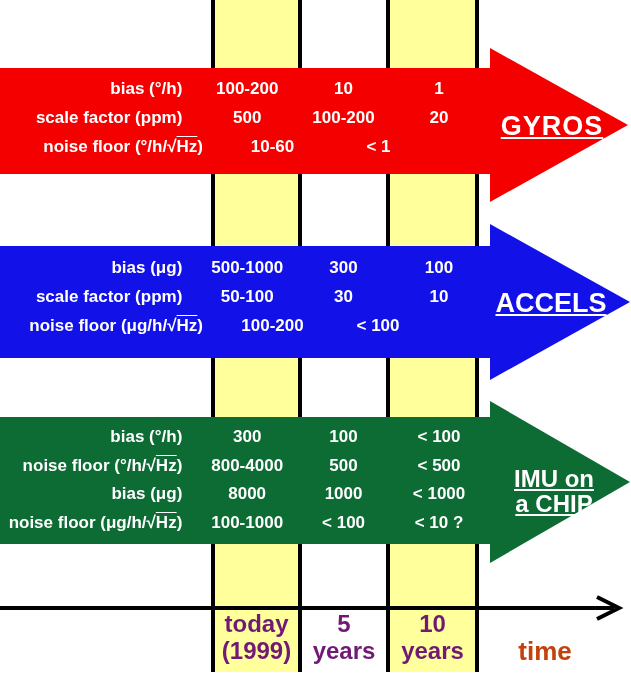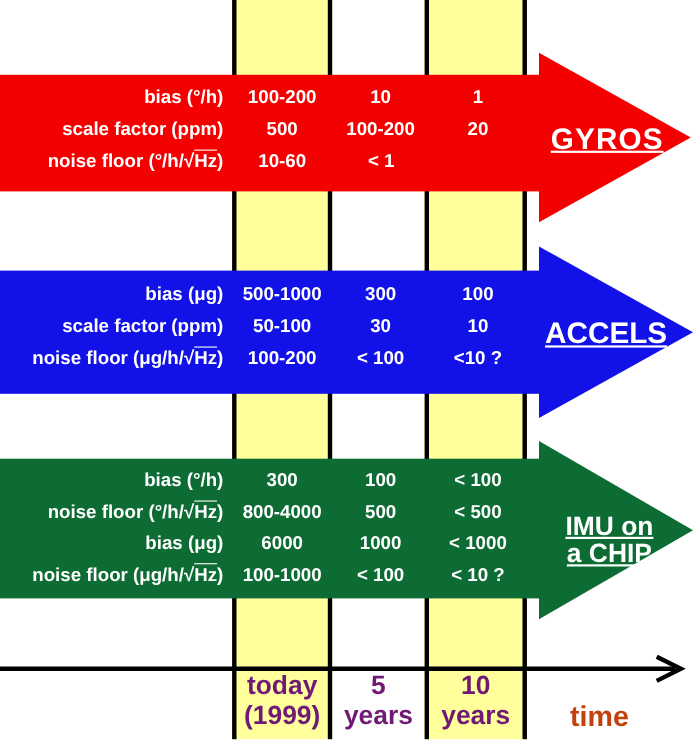--- a/index.html
+++ b/index.html
@@ -26,21 +26,21 @@
   #accels-head{top:224px;border-top-width:78px;border-bottom-width:78px;
                border-left-width:140px;border-left-color:#1111E8;}
   #imu-body{top:417px;height:127px;background:#0D6B34;}
   #imu-head{top:401px;border-top-width:81px;border-bottom-width:81px;
             border-left-width:140px;border-left-color:#0D6B34;}
   
   .rows{position:absolute;left:0;width:479px;z-index:3;color:#fff;font-size:17px;}
   #gyros-rows{top:74px;}
   #accels-rows{top:253px;}
   #imu-rows{top:423px;}
-  .row{display:flex;height:29px;line-height:29px;}
+  .row{display:flex;height:29px;line-height:29px;gap:16px;}
   #imu-rows .row{height:28.5px;line-height:28.5px;}
   .c-label{width:211px;text-align:right;padding-right:8px;box-sizing:border-box;white-space:nowrap;}
   .c1{width:91px;text-align:center;}
   .c2{width:88px;text-align:center;}
   .c3{width:89px;text-align:center;}
   .ovl{text-decoration:overline;}
   
   .head-label{position:absolute;z-index:3;color:#fff;text-align:center;white-space:nowrap;text-decoration:underline;}
   #gyros-label{left:494px;width:116px;top:111px;font-size:27px;letter-spacing:1px;}
   #accels-label{left:492px;width:118px;top:288px;font-size:27px;}
@@ -103,21 +103,20 @@
     <div class="row">
       <div class="c-label sqrt">scale factor (ppm)</div>
       <div class="c1">50-100</div>
       <div class="c2">30</div>
       <div class="c3">10</div>
     </div>
     <div class="row">
       <div class="c-label sqrt">noise floor (μg/h/√<span class="ovl">Hz</span>)</div>
       <div class="c1">100-200</div>
       <div class="c2">&lt; 100</div>
-      <div class="c3">&lt;10 ?</div>
     </div>
   </div>
 
   <div class="arrow-body" id="imu-body"></div>
   <div class="arrow-head" id="imu-head"></div>
   <div class="head-label" id="imu-label">
     <div>IMU on</div>
     <div>a CHIP</div>
   </div>
   <div class="rows" id="imu-rows">
@@ -128,21 +127,21 @@
       <div class="c3">&lt; 100</div>
     </div>
     <div class="row">
       <div class="c-label sqrt">noise floor (°/h/√<span class="ovl">Hz</span>)</div>
       <div class="c1">800-4000</div>
       <div class="c2">500</div>
       <div class="c3">&lt; 500</div>
     </div>
     <div class="row">
       <div class="c-label sqrt">bias (μg)</div>
-      <div class="c1">6000</div>
+      <div class="c1">8000</div>
       <div class="c2">1000</div>
       <div class="c3">&lt; 1000</div>
     </div>
     <div class="row">
       <div class="c-label sqrt">noise floor (μg/h/√<span class="ovl">Hz</span>)</div>
       <div class="c1">100-1000</div>
       <div class="c2">&lt; 100</div>
       <div class="c3">&lt; 10 ?</div>
     </div>
   </div>

